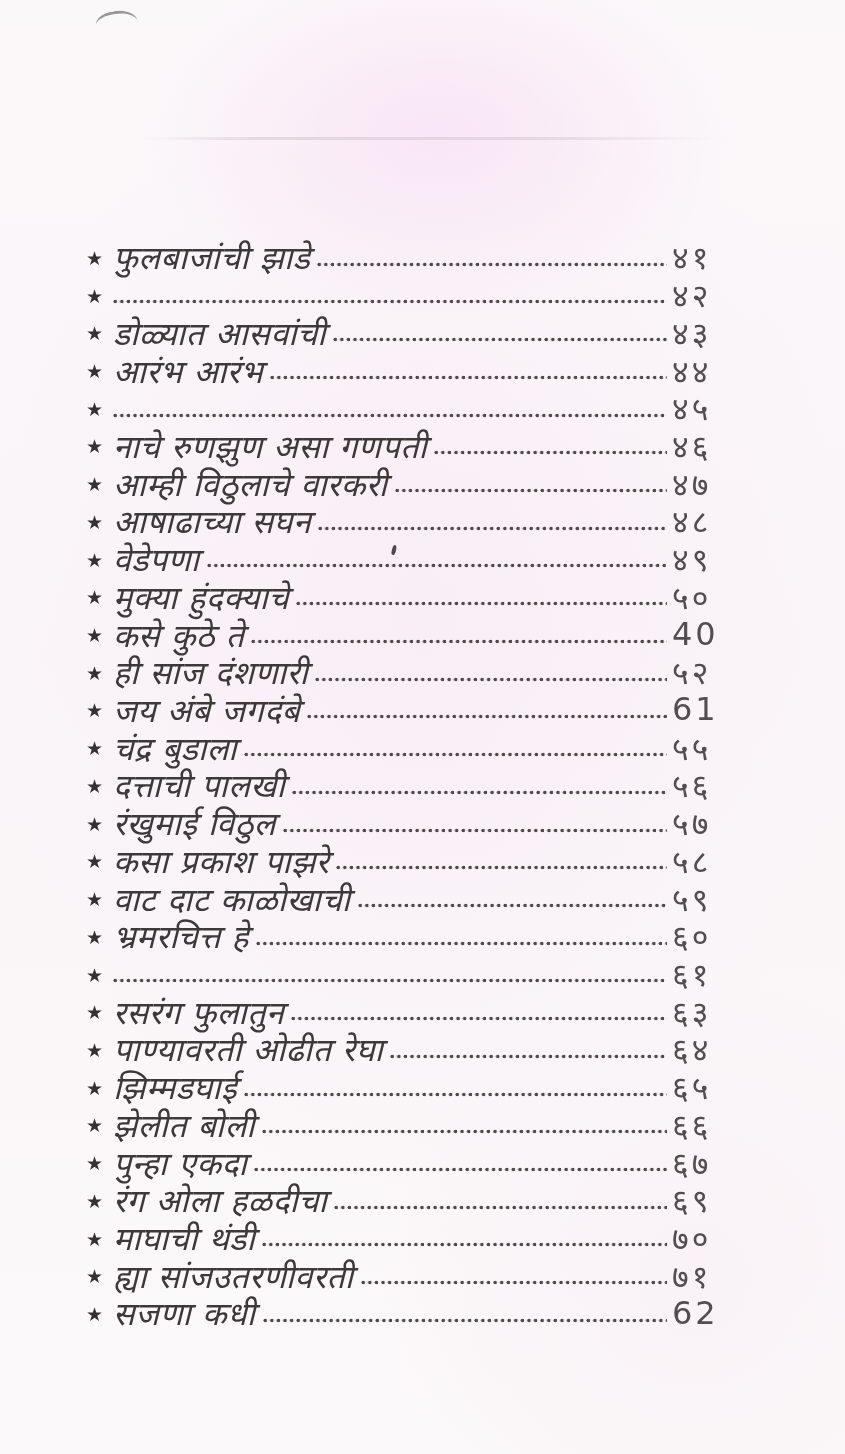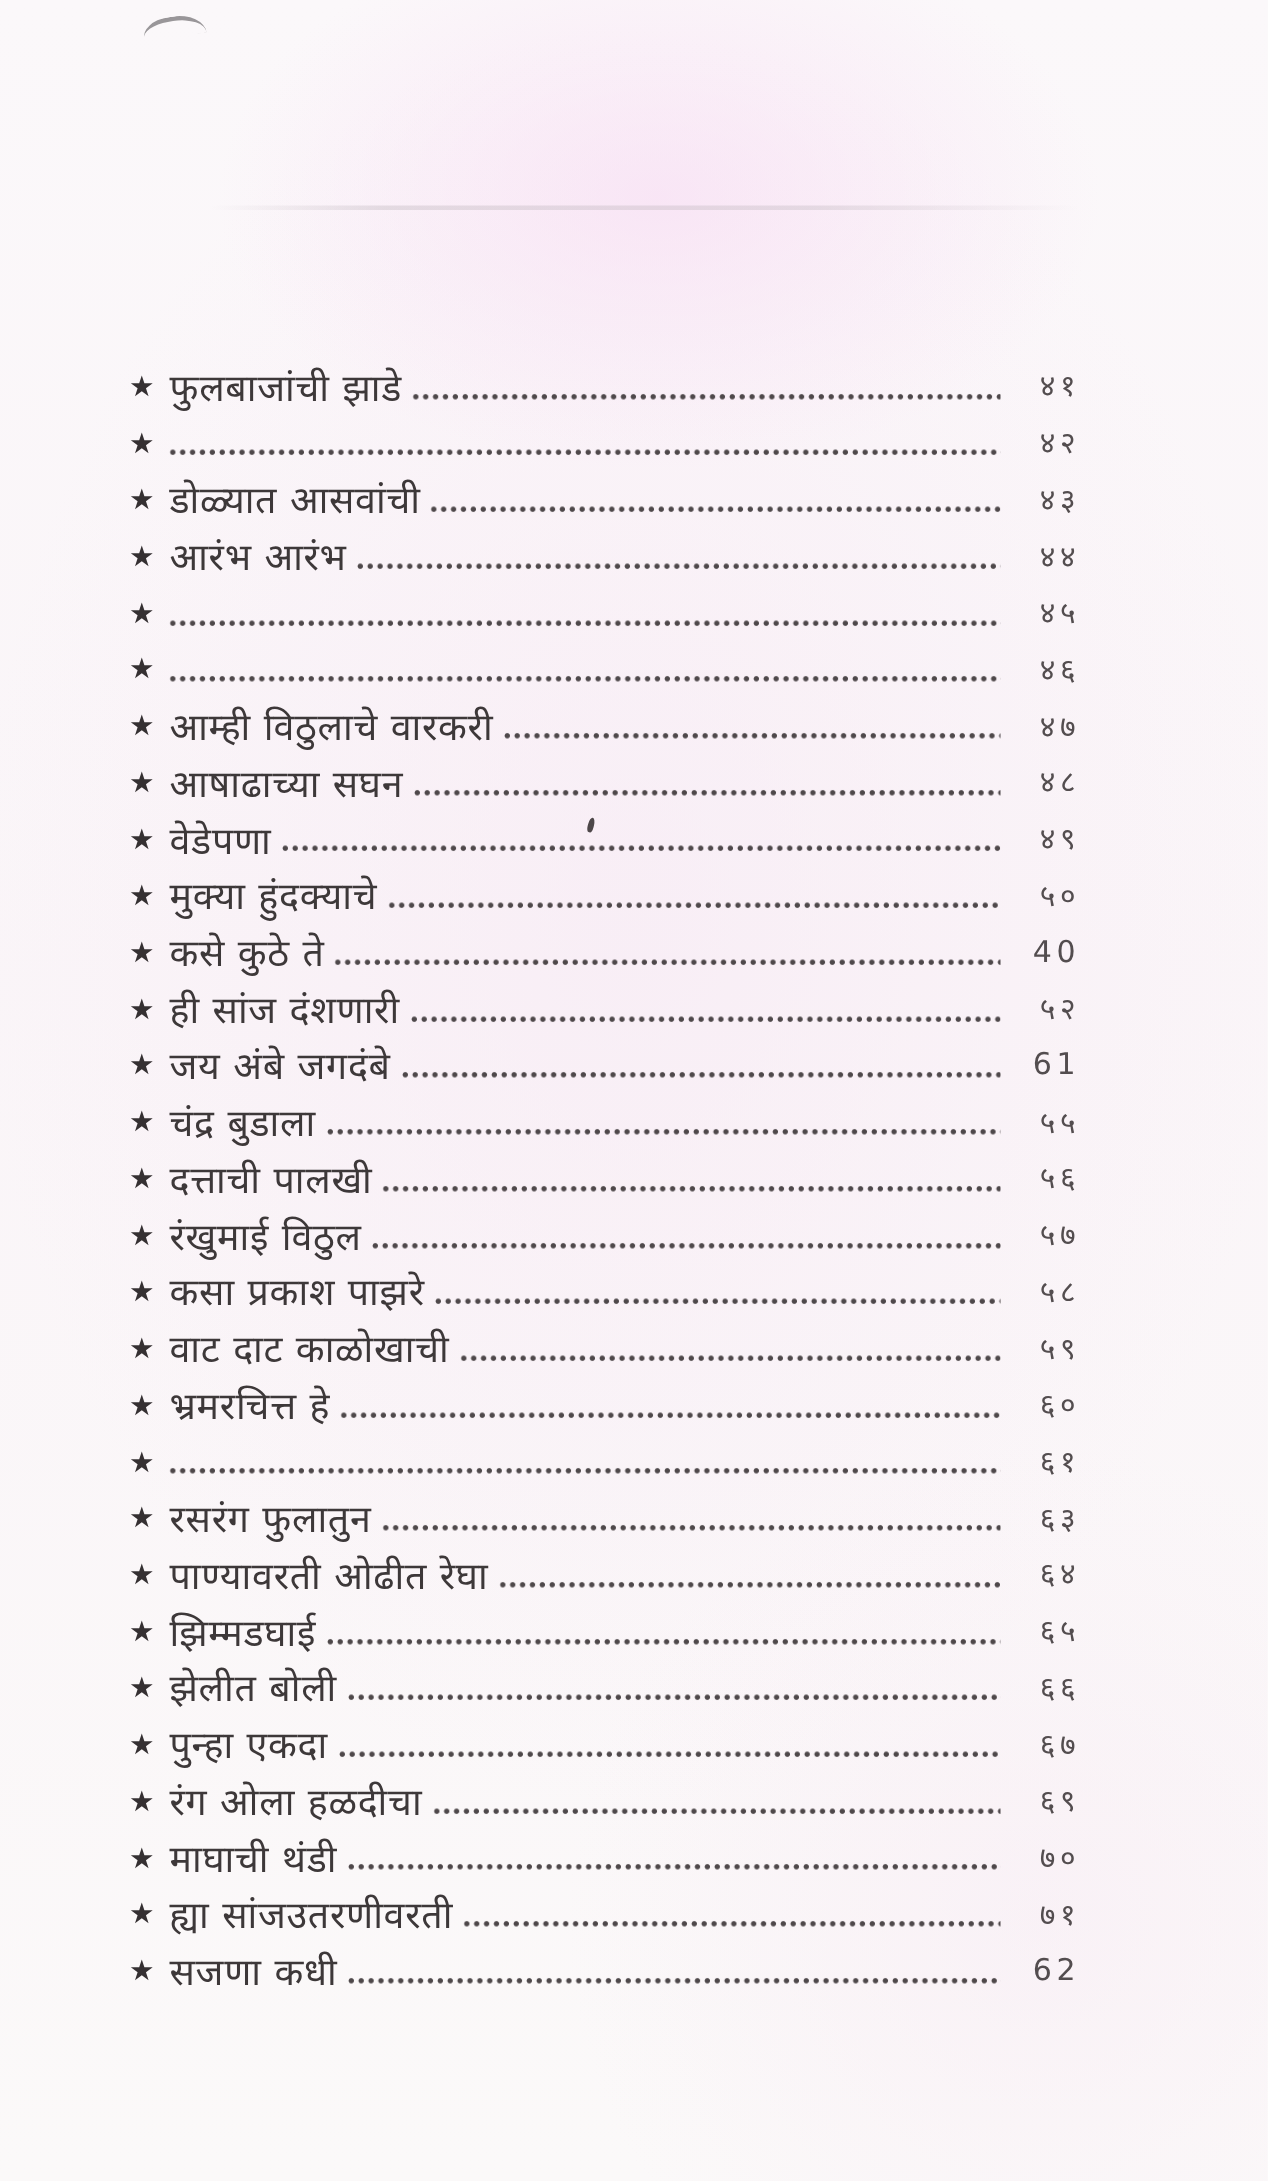--- a/index.html
+++ b/index.html
@@ -51,40 +51,40 @@
     height:37.72px;
   }
   .star{
     flex:0 0 27px;
     font-size:19px;
     line-height:1;
     color:#353032;
     padding-top:3px;
   }
   .title{
-    font-size:25px;
+    font-size:32px;
     color:#3d3839;
     white-space:nowrap;
     padding-right:7px;
     letter-spacing:0.5px;
+    font-style:italic;
   }
   .leader{
     flex:1 1 auto;
     height:5px;
     align-self:flex-end;
     margin:0 5px 9px 0;
     background-image:radial-gradient(circle at 2.2px 2.5px,#4e484a 1.45px,rgba(0,0,0,0) 2.1px);
     background-size:6.6px 5px;
     background-repeat:repeat-x;
   }
   .pagenum{
     flex:0 0 auto;
     min-width:48px;
-    text-align:right;
-    font-size:20px;
+    font-size:32px;
     color:#534d4f;
     letter-spacing:3px;
     white-space:nowrap;
   }
 </style>
 </head>
 <body>
 
 <div class="page">
   <div class="artifact curve"></div>
@@ -120,20 +120,21 @@
   </li>
 
   <li class="row">
     <span class="star">★</span>
     <span class="leader"></span>
     <span class="pagenum">४५</span>
   </li>
 
   <li class="row">
     <span class="star">★</span>
+    <span class="title">नाचे रुणझुण असा गणपती</span>
     <span class="leader"></span>
     <span class="pagenum">४६</span>
   </li>
 
   <li class="row">
     <span class="star">★</span>
     <span class="title">आम्ही विठुलाचे वारकरी</span>
     <span class="leader"></span>
     <span class="pagenum">४७</span>
   </li>

